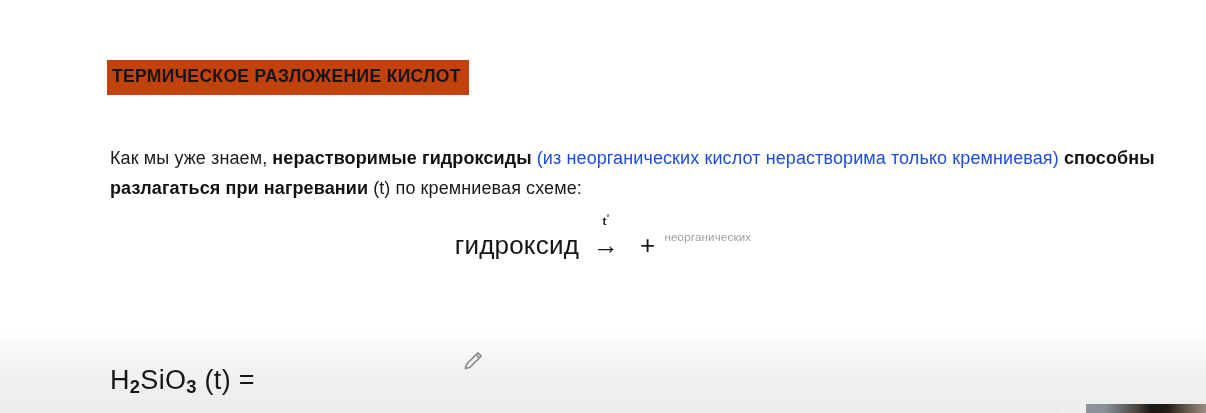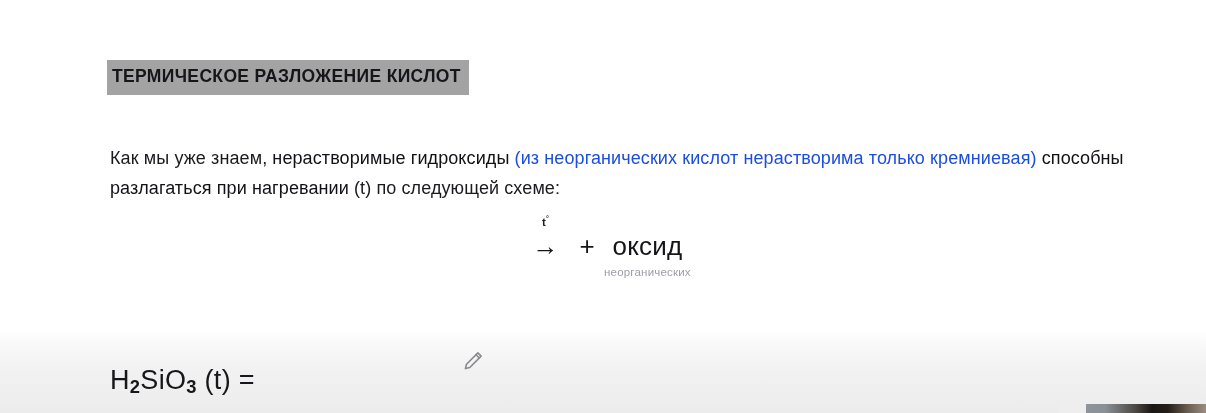--- a/index.html
+++ b/index.html
@@ -36,42 +36,42 @@
   }
 
   
   .heading-wrap {
     position: absolute;
     left: 107px;
     top: 60px;
   }
   .heading {
     display: inline-block;
-    background: #a3a3a3;
+    background: #c2410c;
     color: #16161a;
     font-size: 17.5px;
     font-weight: bold;
     letter-spacing: 0.35px;
     line-height: 1.0;
     padding: 8px 8px 9px 5px;
     white-space: nowrap;
   }
 
   
   .para {
     position: absolute;
     left: 110px;
     top: 125px;
     width: 1055px;
     font-size: 18px;
     line-height: 30px;
     color: #1b1b1f;
     letter-spacing: 0.1px;
   }
-  .para .b { font-weight: normal; color: #121216; text-align: right; }
+  .para .b { font-weight: bold; color: #121216; text-align: right; }
   .para .n { font-weight: normal; color: #1b1b1f; }
   .para .muted { font-weight: normal; color: #1d4ed8; }
 
   
   .scheme {
     position: absolute;
     left: 0;
     top: 228px;
     width: 1206px;
     text-align: center;
@@ -186,43 +186,43 @@
 
 <div id="page">
 
   <div class="lower-panel"></div>
 
   <div class="heading-wrap">
     <span class="heading">ТЕРМИЧЕСКОЕ РАЗЛОЖЕНИЕ КИСЛОТ</span>
   </div>
 
   <p class="para">
-    <span class="n">Как мы уже знаем, </span><span class="b">нерастворимые гидроксиды</span><span class="muted"> (из неорганических кислот нерастворима только кремниевая) </span><span class="b">способны разлагаться при нагревании</span><span class="n"> (t) по следующей схеме:</span>
+    <span class="n">Как мы уже знаем, </span><span class="b">нерастворимые гидроксиды</span><span class="muted"> (из неорганических кислот нерастворима только кремниевая) </span><span class="b">способны разлагаться при нагревании</span><span class="n"> (t) по кремниевая схеме:</span>
   </p>
 
   <div class="scheme">
     <div class="scheme-row">
 
       <span class="term">
+        <span class="main">гидроксид</span>
         <span class="sub">&nbsp;</span>
       </span>
 
       <span class="arrow-box">
         <span class="cond"><span>t</span><span class="sup-o">°</span></span>
         <span class="arrow">→</span>
       </span>
 
 
       <span class="term plus">
         <span class="main">+</span>
         <span class="sub">&nbsp;</span>
       </span>
 
       <span class="term">
-        <span class="main">оксид</span>
         <span class="sub">неорганических</span>
       </span>
 
     </div>
   </div>
 
   <div class="equation"><span>H</span><sub>2</sub><span>SiO</span><sub>3</sub><span> (t) =</span></div>
 
   <div class="pencil-cursor">
     <svg viewBox="0 0 24 24" width="26" height="26" fill="none" stroke="#4a4a52" stroke-width="1.5" stroke-linecap="round" stroke-linejoin="round">

